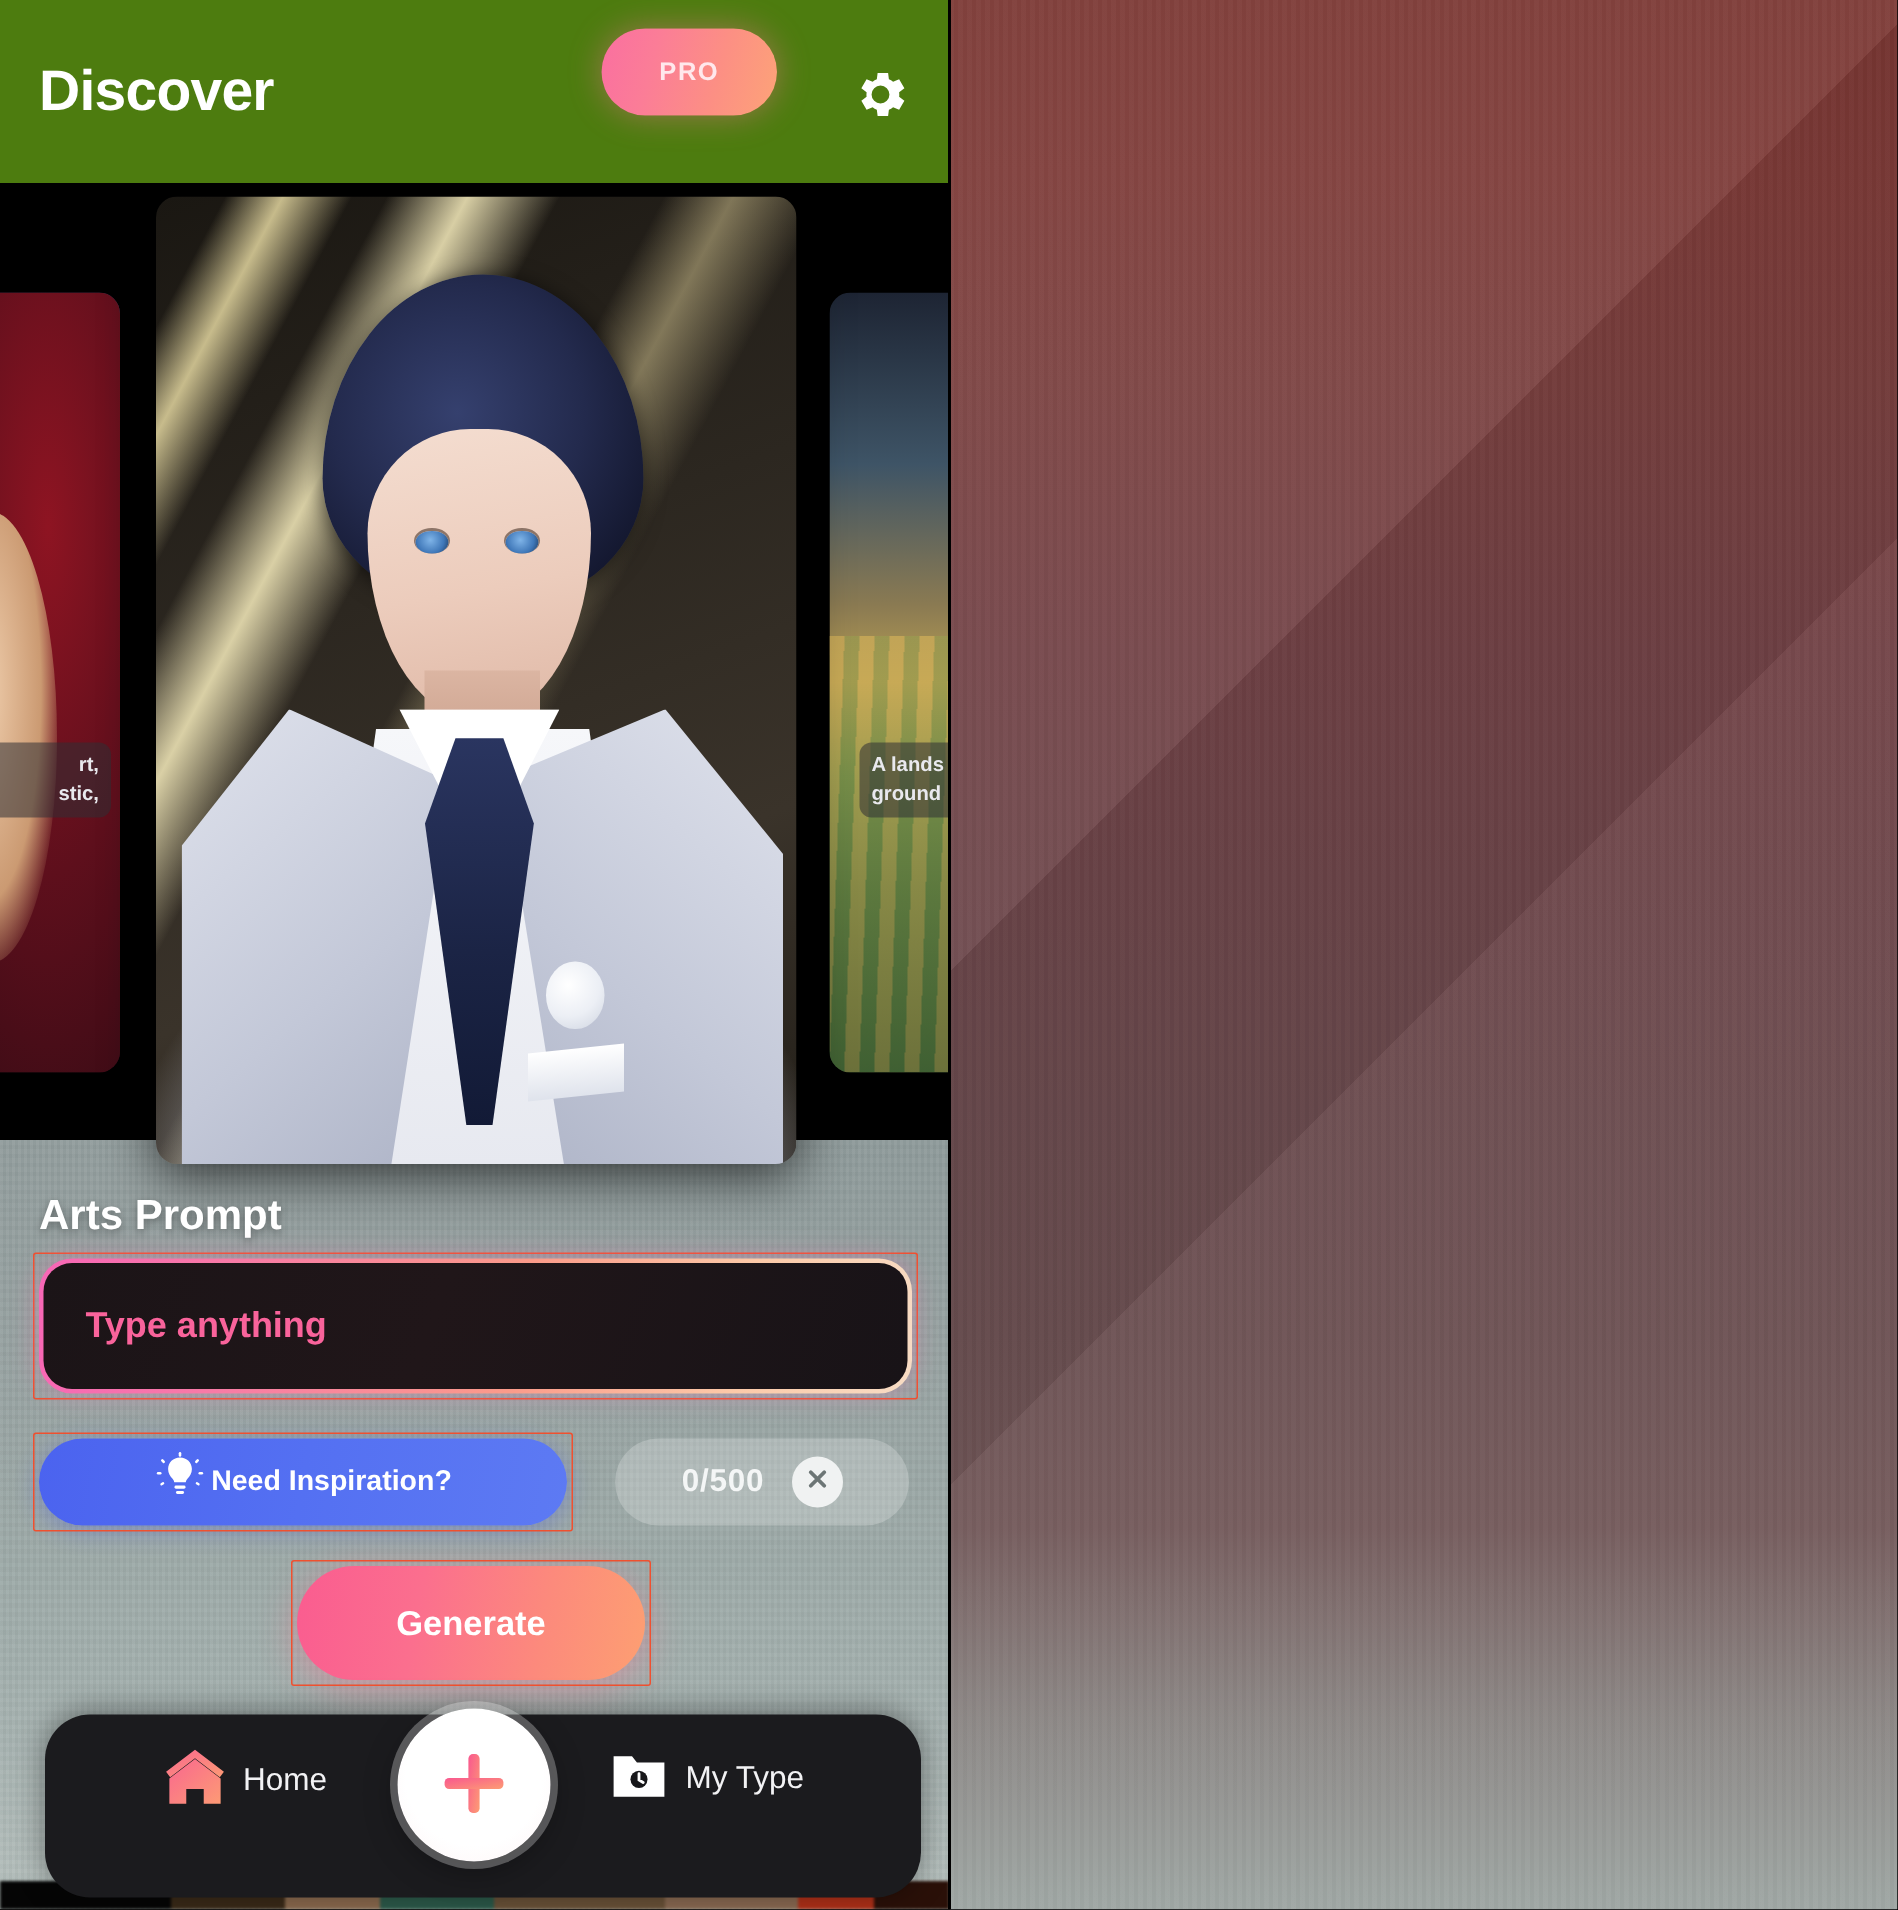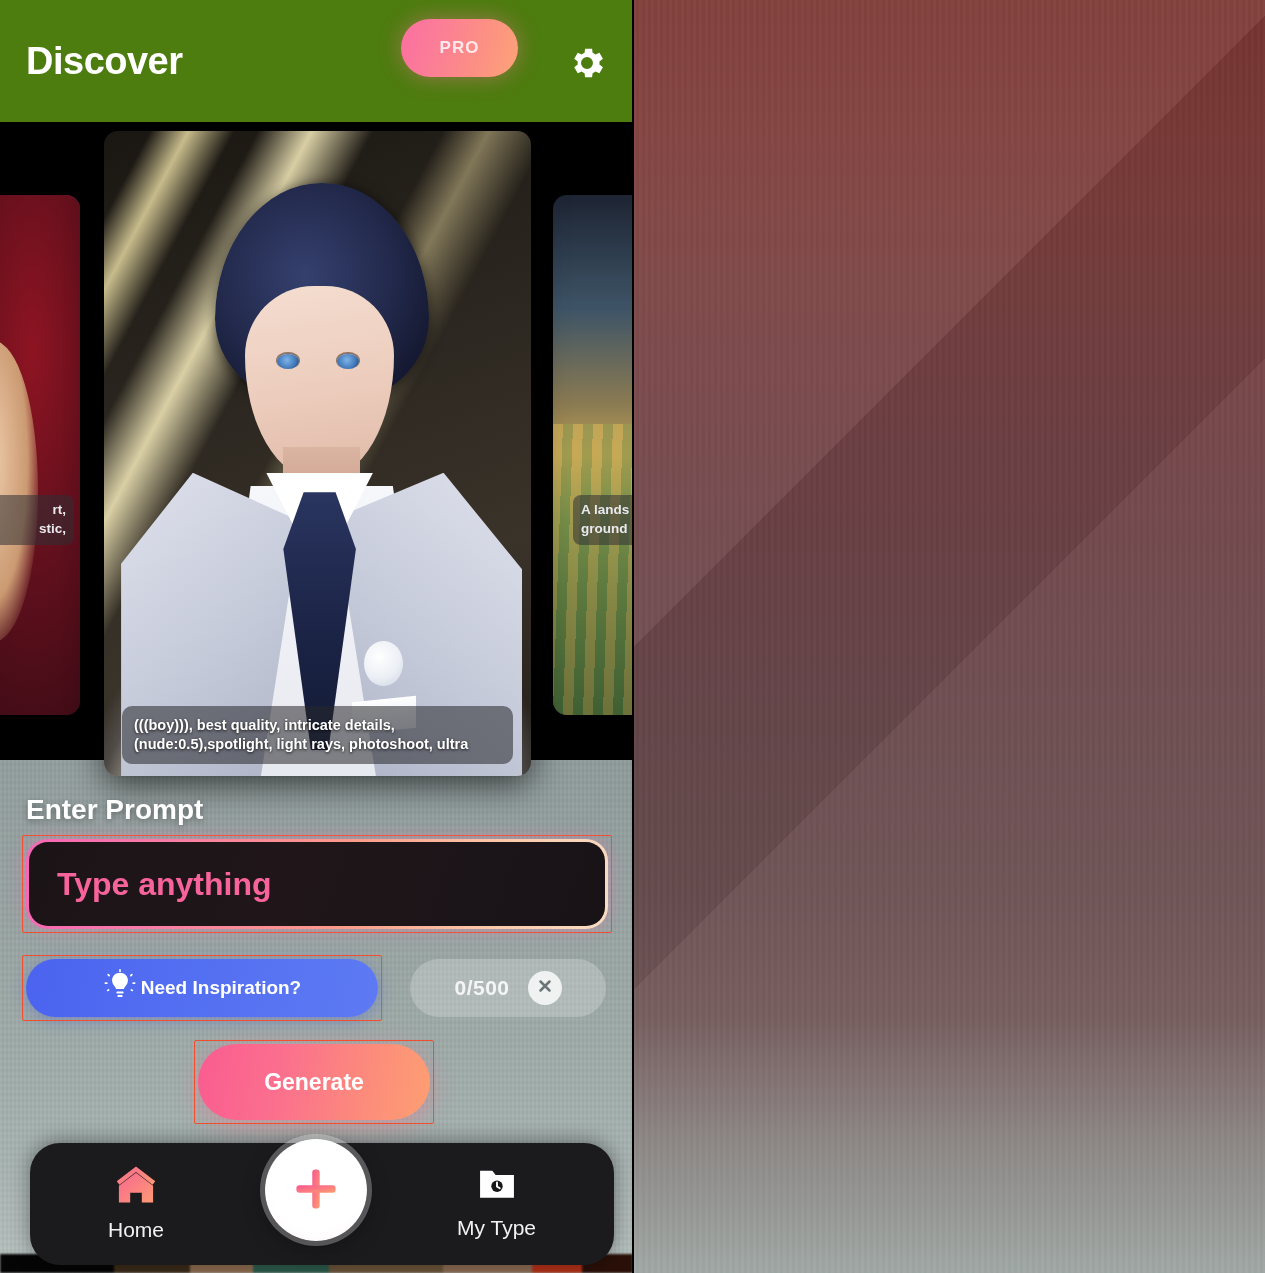--- a/index.html
+++ b/index.html
@@ -178,21 +178,21 @@
   }
   .prompt-input-wrap {
     position: absolute; left: 26px; top: 57px; width: 582px; height: 90px;
     border-radius: 22px; padding: 3px;
     background: linear-gradient(100deg, #f766b6 0%, #f87ba6 22%, #fb9b8a 55%, #fcc9a8 80%, #f7dcc4 100%);
     box-shadow: 0 0 18px rgba(245,110,170,0.4);
   }
   .prompt-input {
     width: 100%; height: 100%; border-radius: 19px; border: none;
     background: linear-gradient(110deg,#1b1417 0%, #201619 45%, #181317 100%);
-    color: #f9639b; font-size: 32px; font-weight: bold;
+    color: #f9639b; font-size: 24px; font-weight: bold;
     padding: 0 28px; outline: none;
     font-family: "Liberation Sans", sans-serif;
   }
   .prompt-input::placeholder { color: #f9639b; opacity: 1; }
 
   .inspire-outline {
     position: absolute; left: 22px; top: 955px; width: 360px; height: 66px;
     border: 1.6px solid #f0502f; border-radius: 2px; z-index: 10;
   }
   .inspire-btn {
@@ -230,21 +230,21 @@
 
   
   .bottom-nav {
     position: absolute; left: 30px; top: 1143px; width: 584px; height: 122px;
     background: #1b1b1e; border-radius: 30px; z-index: 10;
     display: flex; align-items: flex-start; justify-content: space-between;
     padding: 22px 78px 0 78px;
     box-shadow: 0 -2px 20px rgba(0,0,0,0.4);
   }
   .nav-item {
-    display:flex; flex-direction:column; align-items:center; gap:10px;
+    display:flex; flex-direction:row; align-items:center; gap:10px;
     cursor:pointer; background:none; border:none;
   }
   .nav-label { color: #f2f2f4; font-size: 21px; }
   .fab {
     position: absolute; left: 265px; top: 1139px;
     width: 102px; height: 102px; border-radius: 50%;
     background: radial-gradient(circle at 50% 45%, #ffffff 60%, #fdf3f5 100%);
     box-shadow: 0 0 0 5px rgba(255,255,255,0.28), 0 6px 22px rgba(0,0,0,0.35);
     display:flex; align-items:center; justify-content:center;
     z-index: 12; cursor:pointer; border:none;
@@ -317,43 +317,39 @@
           <div class="boy-eye r"></div>
           <div class="boy-neck"></div>
           <div class="boy-shirt"></div>
           <div class="boy-jacket-l"></div>
           <div class="boy-jacket-r"></div>
           <div class="boy-collar"></div>
           <div class="boy-tie"></div>
           <div class="boy-rose"></div>
           <div class="boy-pocket"></div>
         </div>
-        <div class="card-caption">
-          <div>(((boy))), best quality, intricate details,</div>
-          <div>(nude:0.5),spotlight, light rays, photoshoot, ultra</div>
-        </div>
       </div>
     </div>
 
     <div class="lheader">
       <div class="title-discover">Discover</div>
       <button class="pro-badge">
         <span>PRO</span>
       </button>
       <button class="gear-btn">
         <span>
           <svg width="42" height="42" viewBox="0 0 24 24" fill="#ffffff">
             <path d="M19.1 12.9a7.6 7.6 0 0 0 0-1.8l2-1.5-2-3.4-2.3.9a7.3 7.3 0 0 0-1.6-.9l-.3-2.4H10.9l-.3 2.4c-.6.2-1.1.5-1.6.9l-2.3-.9-2 3.4 2 1.5a7.6 7.6 0 0 0 0 1.8l-2 1.5 2 3.4 2.3-.9c.5.4 1 .7 1.6.9l.3 2.4h4l.3-2.4c.6-.2 1.1-.5 1.6-.9l2.3.9 2-3.4-2-1.5zM12 15.4A3.4 3.4 0 1 1 12 8.6a3.4 3.4 0 0 1 0 6.8z"></path>
           </svg>
         </span>
       </button>
     </div>
 
     <div class="prompt-section">
-      <div class="enter-prompt-label">Enter Prompt</div>
+      <div class="enter-prompt-label">Arts Prompt</div>
       <div class="input-outline"></div>
       <div class="prompt-input-wrap">
         <input class="prompt-input" type="text" placeholder="Type anything" style="">
       </div>
     </div>
 
     <div class="inspire-outline"></div>
     <button class="inspire-btn">
       <span>
         <svg width="34" height="34" viewBox="0 0 24 24" fill="#ffffff">

